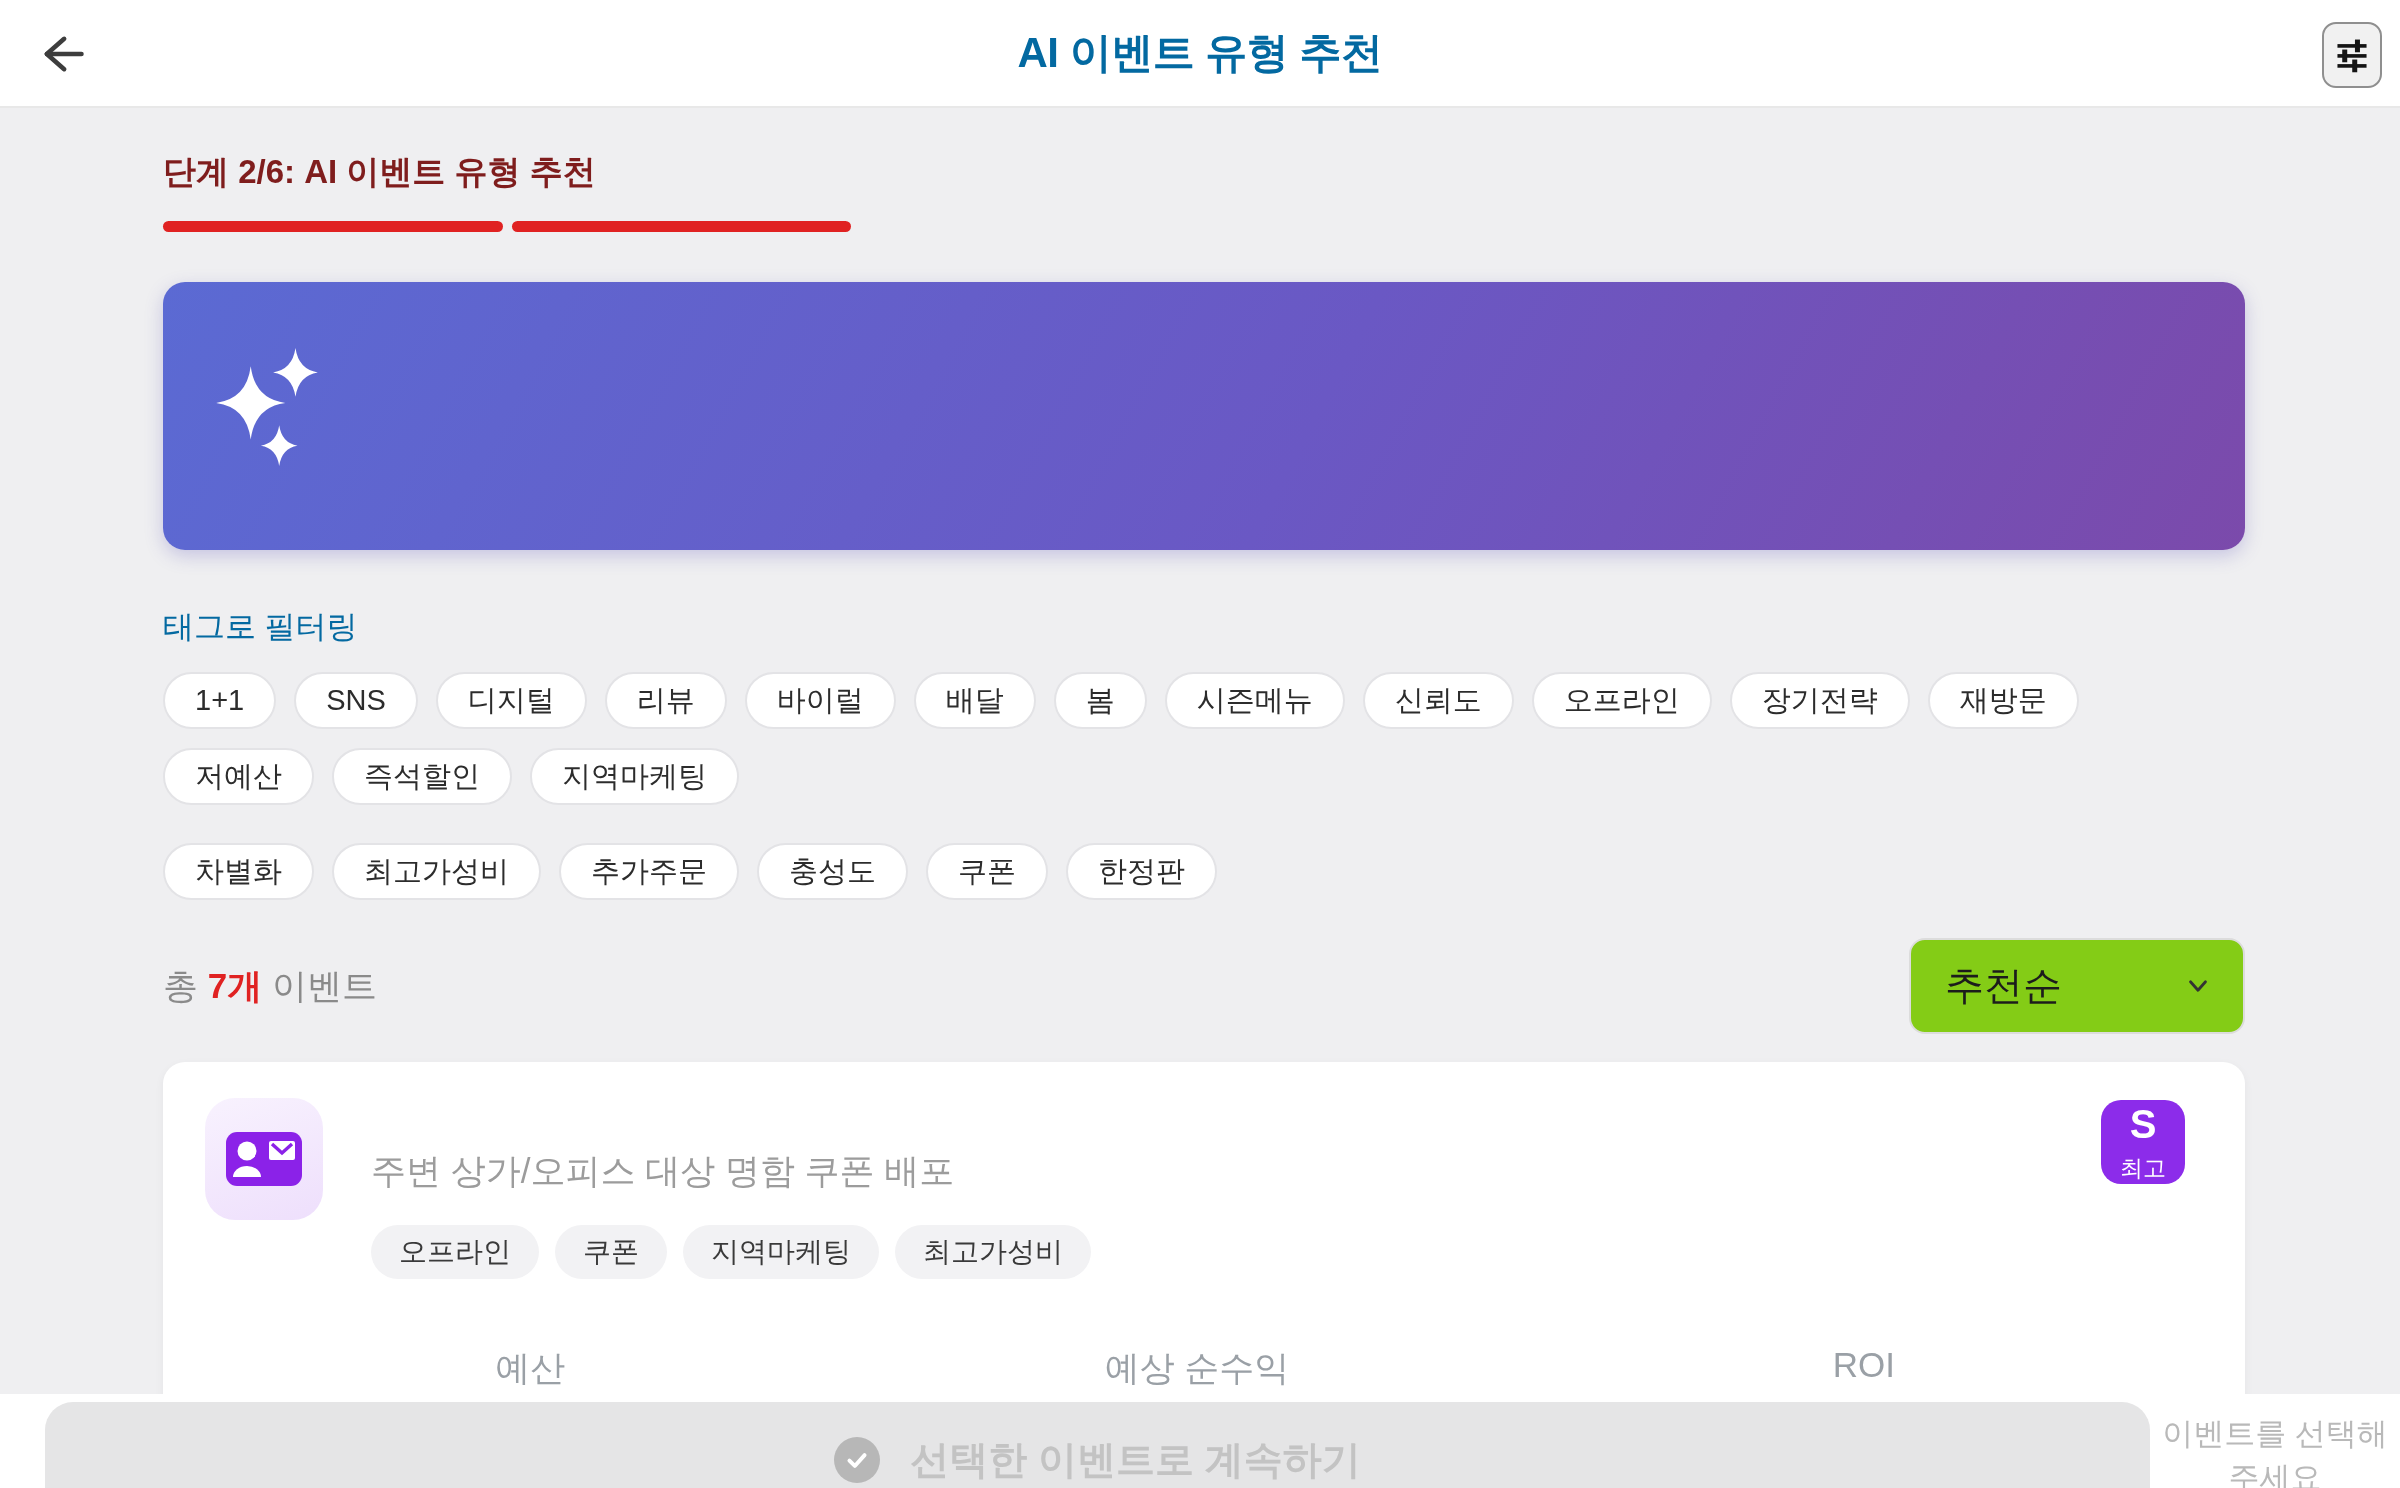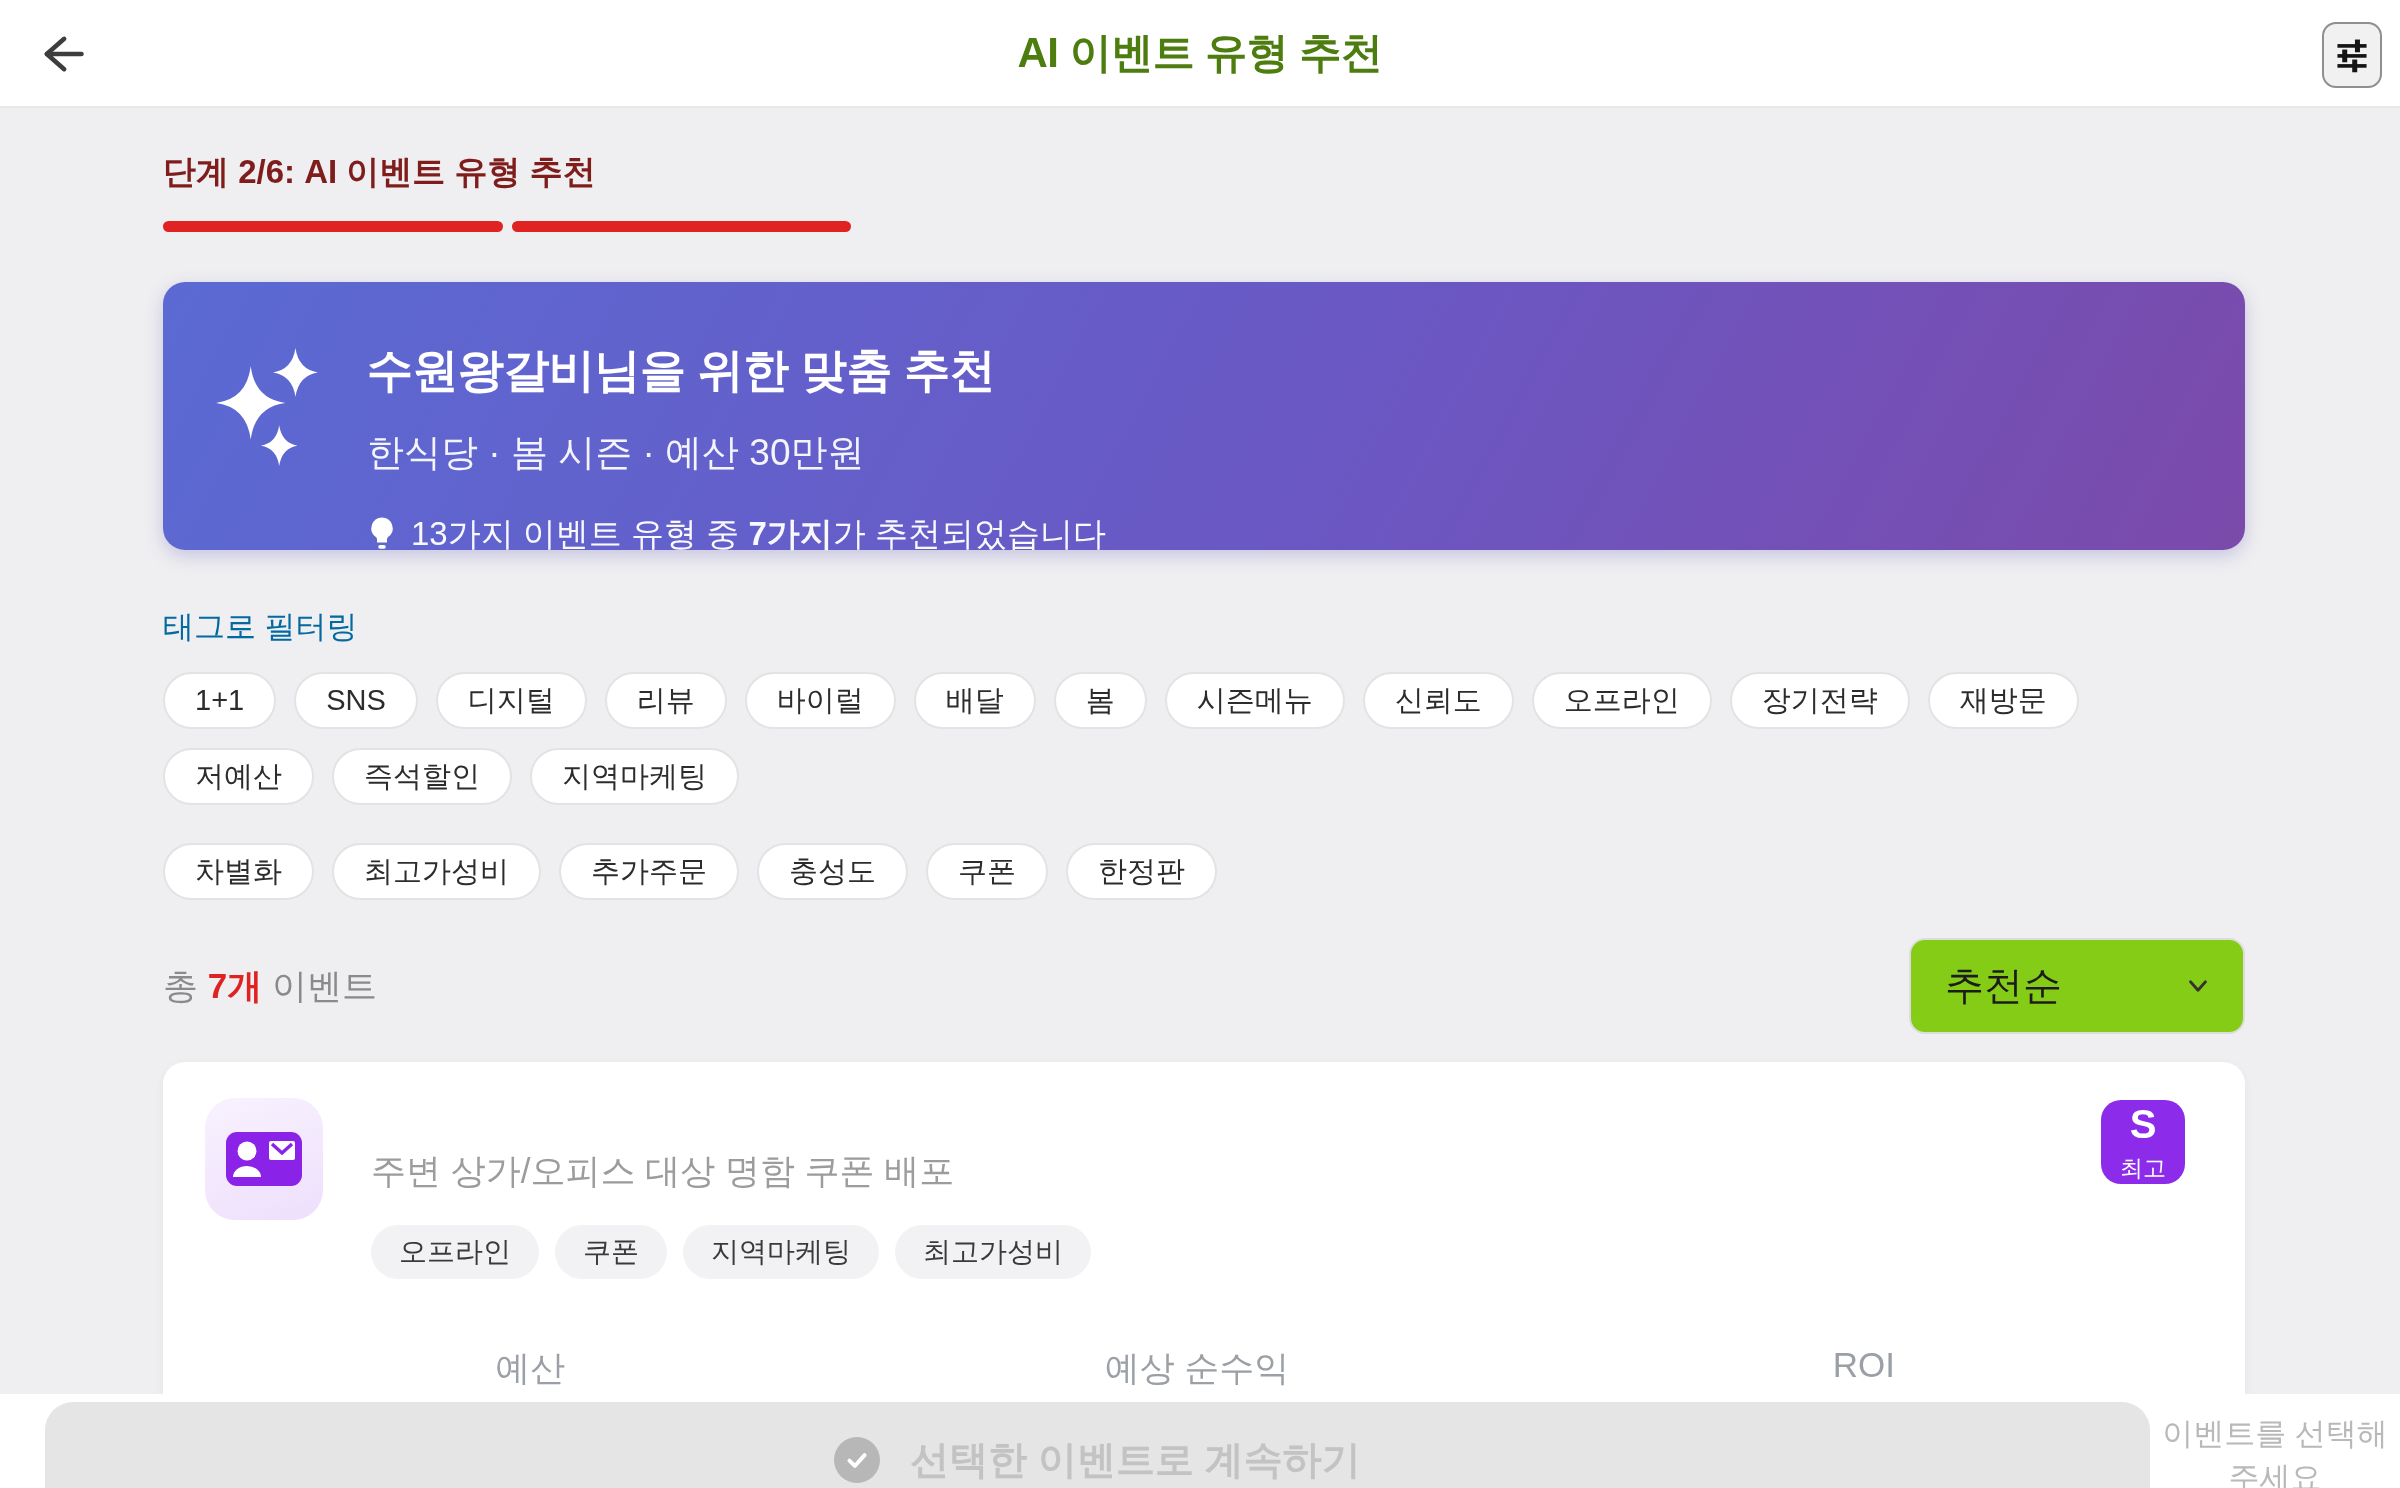--- a/index.html
+++ b/index.html
@@ -6,21 +6,21 @@
   html,body { width:2400px; height:1488px; overflow:hidden; background:#efeff1;
     font-family:"Liberation Sans","DejaVu Sans",sans-serif; }
 
   
   .app-header { position:relative; height:108px; background:#ffffff;
     border-bottom:2px solid #e8e8e8; }
   .back-btn { position:absolute; left:30px; top:22px; width:64px; height:64px;
     background:none; border:none; cursor:pointer; display:flex; align-items:center; justify-content:center; }
   .app-title { position:absolute; left:0; right:0; top:0; height:106px;
     display:flex; align-items:center; justify-content:center;
-    font-size:42px; font-weight:700; color:#4d7c0f; letter-spacing:-0.5px; }
+    font-size:42px; font-weight:700; color:#0369a1; letter-spacing:-0.5px; }
   .settings-btn { position:absolute; right:18px; top:22px; width:60px; height:66px;
     background:#f1f1f1; border:2.5px solid #8f8f8f; border-radius:14px;
     display:flex; align-items:center; justify-content:center; cursor:pointer; }
 
   
   .main { padding:0 155px 0 163px; }
 
   .step-label { margin-top:42px; font-size:33px; font-weight:700; color:#7f1d1d; }
   .progress { display:flex; gap:9px; margin-top:26px; height:11px; }
   .progress .seg { flex:1; border-radius:6px; background:transparent; }
@@ -130,33 +130,20 @@
     <div class="seg"></div>
   </div>
 
   <section class="banner">
     <div class="spark-wrap">
       <svg width="104" height="122" viewBox="0 0 100 120" fill="#ffffff">
         <path d="M34 20 Q38 52 68 56 Q38 60 34 92 Q30 60 0 56 Q30 52 34 20 Z"></path>
         <path d="M78 2 Q81 23 100 26 Q81 29 78 50 Q75 29 56 26 Q75 23 78 2 Z"></path>
         <path d="M62 78 Q64.5 95.5 80 98 Q64.5 100.5 62 118 Q59.5 100.5 44 98 Q59.5 95.5 62 78 Z"></path>
       </svg>
-    </div>
-    <div>
-      <div class="banner-title">수원왕갈비님을 위한 맞춤 추천</div>
-      <div class="banner-subtitle">한식당 · 봄 시즌 · 예산 30만원</div>
-      <div class="banner-info">
-        <span>
-          <svg width="30" height="40" viewBox="0 0 24 30" fill="#ffffff">
-            <path d="M12 1a8.6 8.6 0 0 0-4.9 15.6c.6.5.9 1 .9 1.7V21h8v-2.7c0-.7.3-1.2.9-1.7A8.6 8.6 0 0 0 12 1z"></path>
-            <rect x="9" y="23" width="6" height="3" rx="1.4"></rect>
-          </svg>
-        </span>
-        <span><span>13가지 이벤트 유형 중 </span><b>7가지</b><span>가 추천되었습니다</span></span>
-      </div>
     </div>
   </section>
 
   <div class="tagfilter-label">태그로 필터링</div>
   <div class="chips">
     <button class="chip">1+1</button>
     <button class="chip">SNS</button>
     <button class="chip">디지털</button>
     <button class="chip">리뷰</button>
     <button class="chip">바이럴</button>

